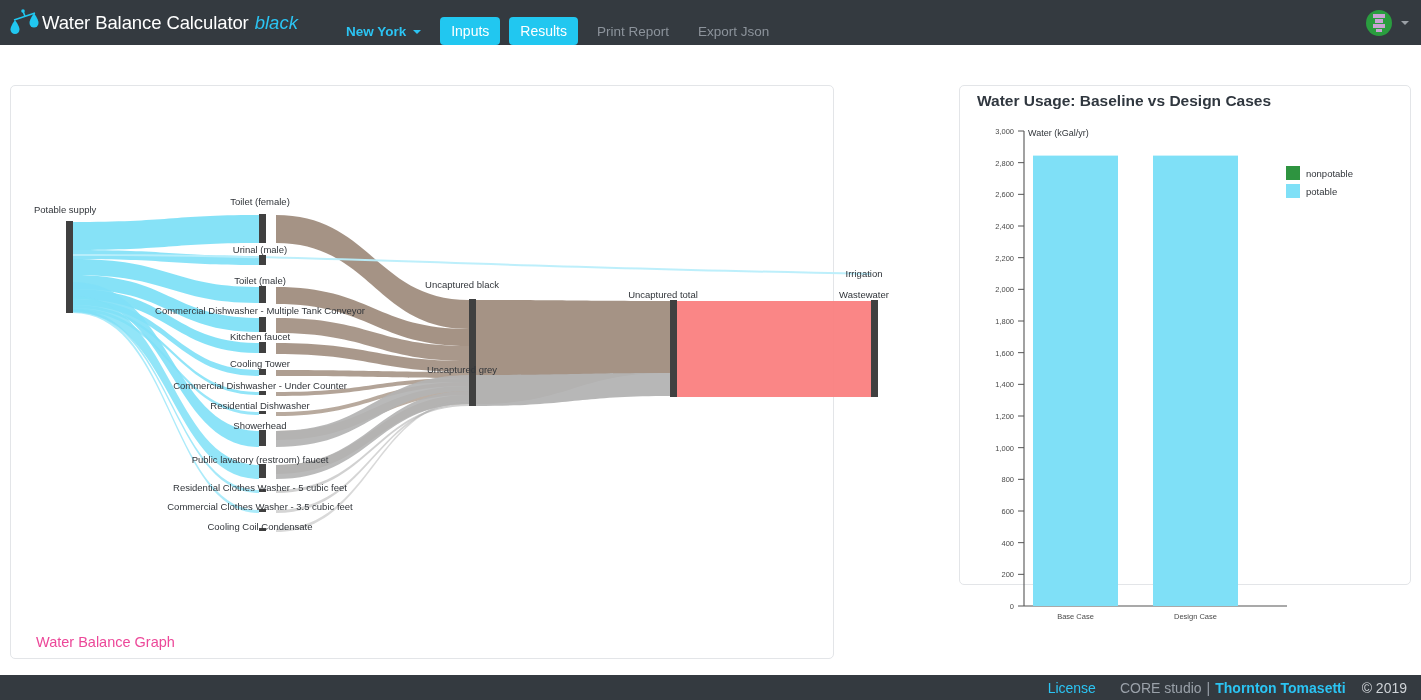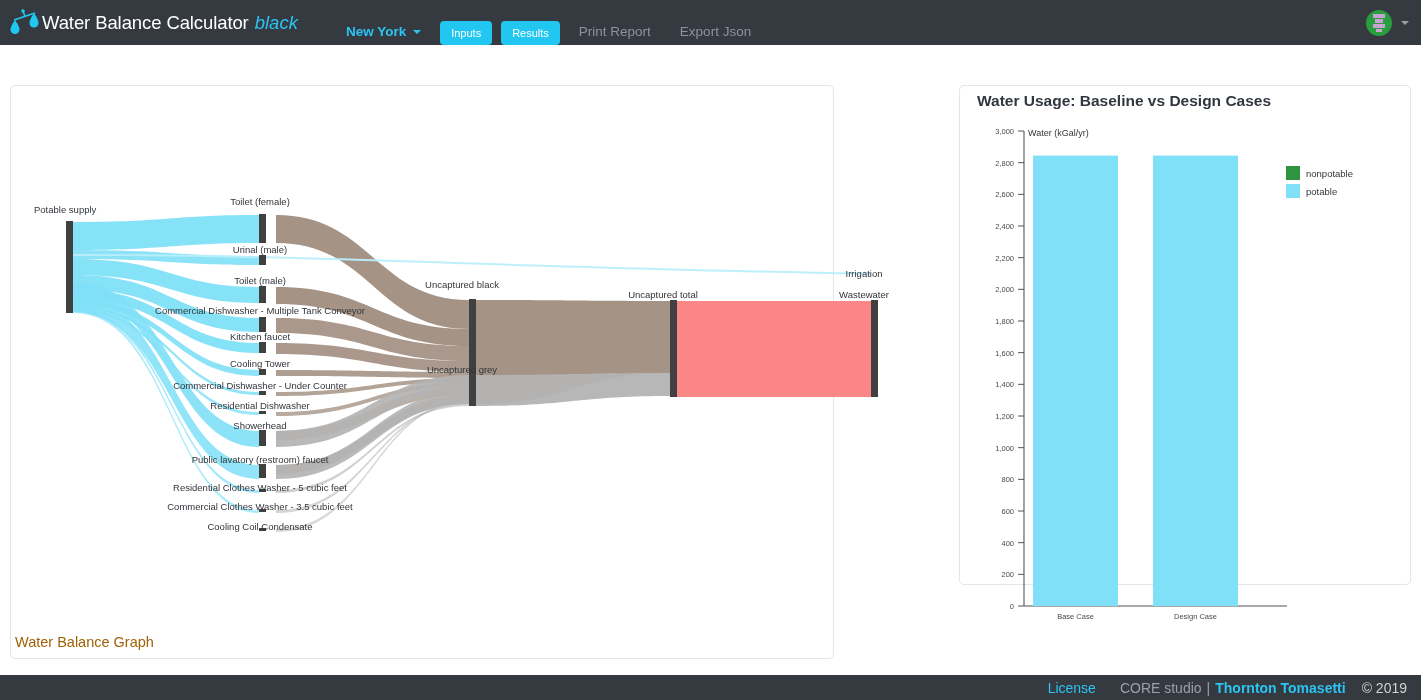--- a/index.html
+++ b/index.html
@@ -53,21 +53,21 @@
     display: inline-block;
     width: 0; height: 0;
     border-left: 4px solid transparent;
     border-right: 4px solid transparent;
     border-top: 4px solid #2bc4f3;
     margin-left: 7px;
   }
   .nav-btn {
     background: #21c7f0;
     color: #ffffff;
-    font-size: 11px;
+    font-size: 14px;
     border: none;
     border-radius: 4px;
     padding: 6px 11px;
     margin-left: 9px;
     cursor: pointer;
     font-family: "Liberation Sans", sans-serif;
   }
   .nav-link {
     color: #8c939b;
     font-size: 13.5px;
@@ -120,23 +120,23 @@
     position: absolute;
     background: #ffffff;
     border: 1px solid #e3e5e8;
     border-radius: 5px;
   }
   #sankey-card { left: 10px; top: 40px; width: 824px; height: 574px; }
   #chart-card  { left: 959px; top: 40px; width: 452px; height: 500px; }
 
   #sankey-caption {
     position: absolute;
-    left: 4px; bottom: 8px;
+    left: 25px; bottom: 8px;
     font-size: 14.5px;
-    color: #a16207;
+    color: #ec4899;
   }
   #chart-title {
     position: absolute;
     left: 17px; top: 6px;
     font-size: 15.5px;
     font-weight: bold;
     color: #30373f;
   }
 
   svg { display: block; }

